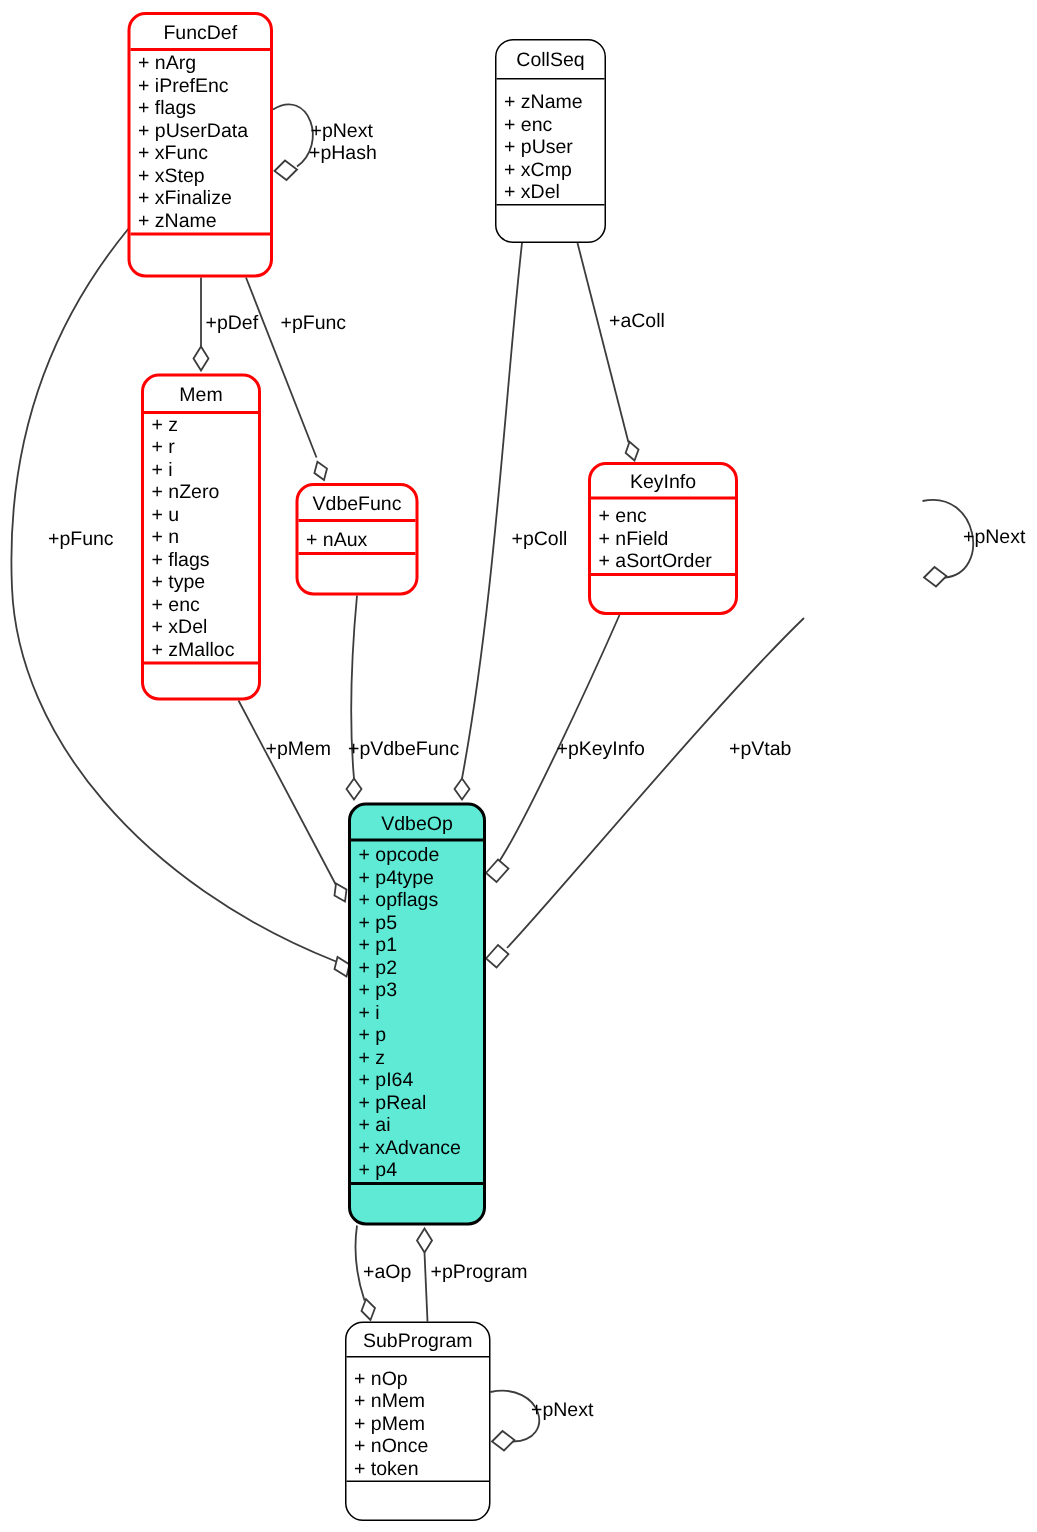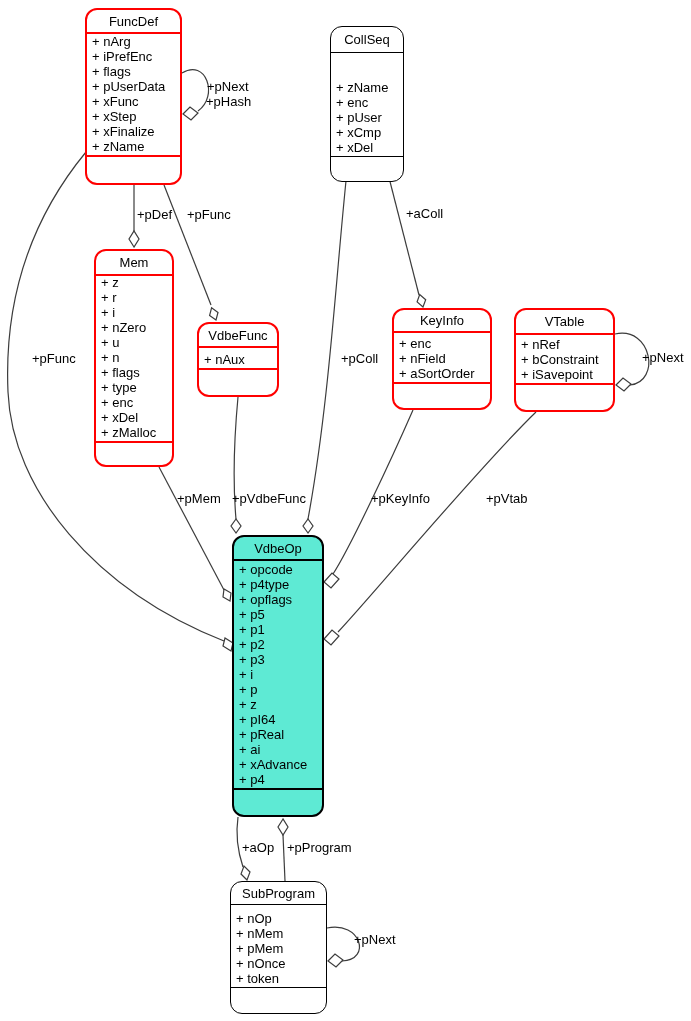--- a/index.html
+++ b/index.html
@@ -79,21 +79,21 @@
         <div class="field">+ flags</div>
         <div class="field">+ pUserData</div>
         <div class="field">+ xFunc</div>
         <div class="field">+ xStep</div>
         <div class="field">+ xFinalize</div>
         <div class="field">+ zName</div>
       </div>
     <div class="empty" style="height:26px"></div>
   </div>
 
-  <div class="cls blk" style="left:330px; top:26px; width:74px; height:156px;">
+  <div class="cls blk" style="left:330px; top:26px; width:74px; height:136px;">
     <div class="title" style="height:25px">CollSeq</div>
     <div class="fields">
         <div class="field">+ zName</div>
         <div class="field">+ enc</div>
         <div class="field">+ pUser</div>
         <div class="field">+ xCmp</div>
         <div class="field">+ xDel</div>
       </div>
     <div class="empty" style="height:24px"></div>
   </div>
@@ -127,29 +127,20 @@
   <div class="cls red" style="left:392px; top:308px; width:100px; height:102px;">
     <div class="title" style="height:21px">KeyInfo</div>
     <div class="fields">
         <div class="field">+ enc</div>
         <div class="field">+ nField</div>
         <div class="field">+ aSortOrder</div>
       </div>
     <div class="empty" style="height:24px"></div>
   </div>
 
-  <div class="cls red" style="left:514px; top:308px; width:101px; height:104px;">
-    <div class="title" style="height:23px">VTable</div>
-    <div class="fields">
-        <div class="field">+ nRef</div>
-        <div class="field">+ bConstraint</div>
-        <div class="field">+ iSavepoint</div>
-      </div>
-    <div class="empty" style="height:25px"></div>
-  </div>
 
   <div class="cls blk2" style="left:232px; top:535px; width:92px; height:282px;">
     <div class="title" style="height:22px">VdbeOp</div>
     <div class="fields">
         <div class="field">+ opcode</div>
         <div class="field">+ p4type</div>
         <div class="field">+ opflags</div>
         <div class="field">+ p5</div>
         <div class="field">+ p1</div>
         <div class="field">+ p2</div>

